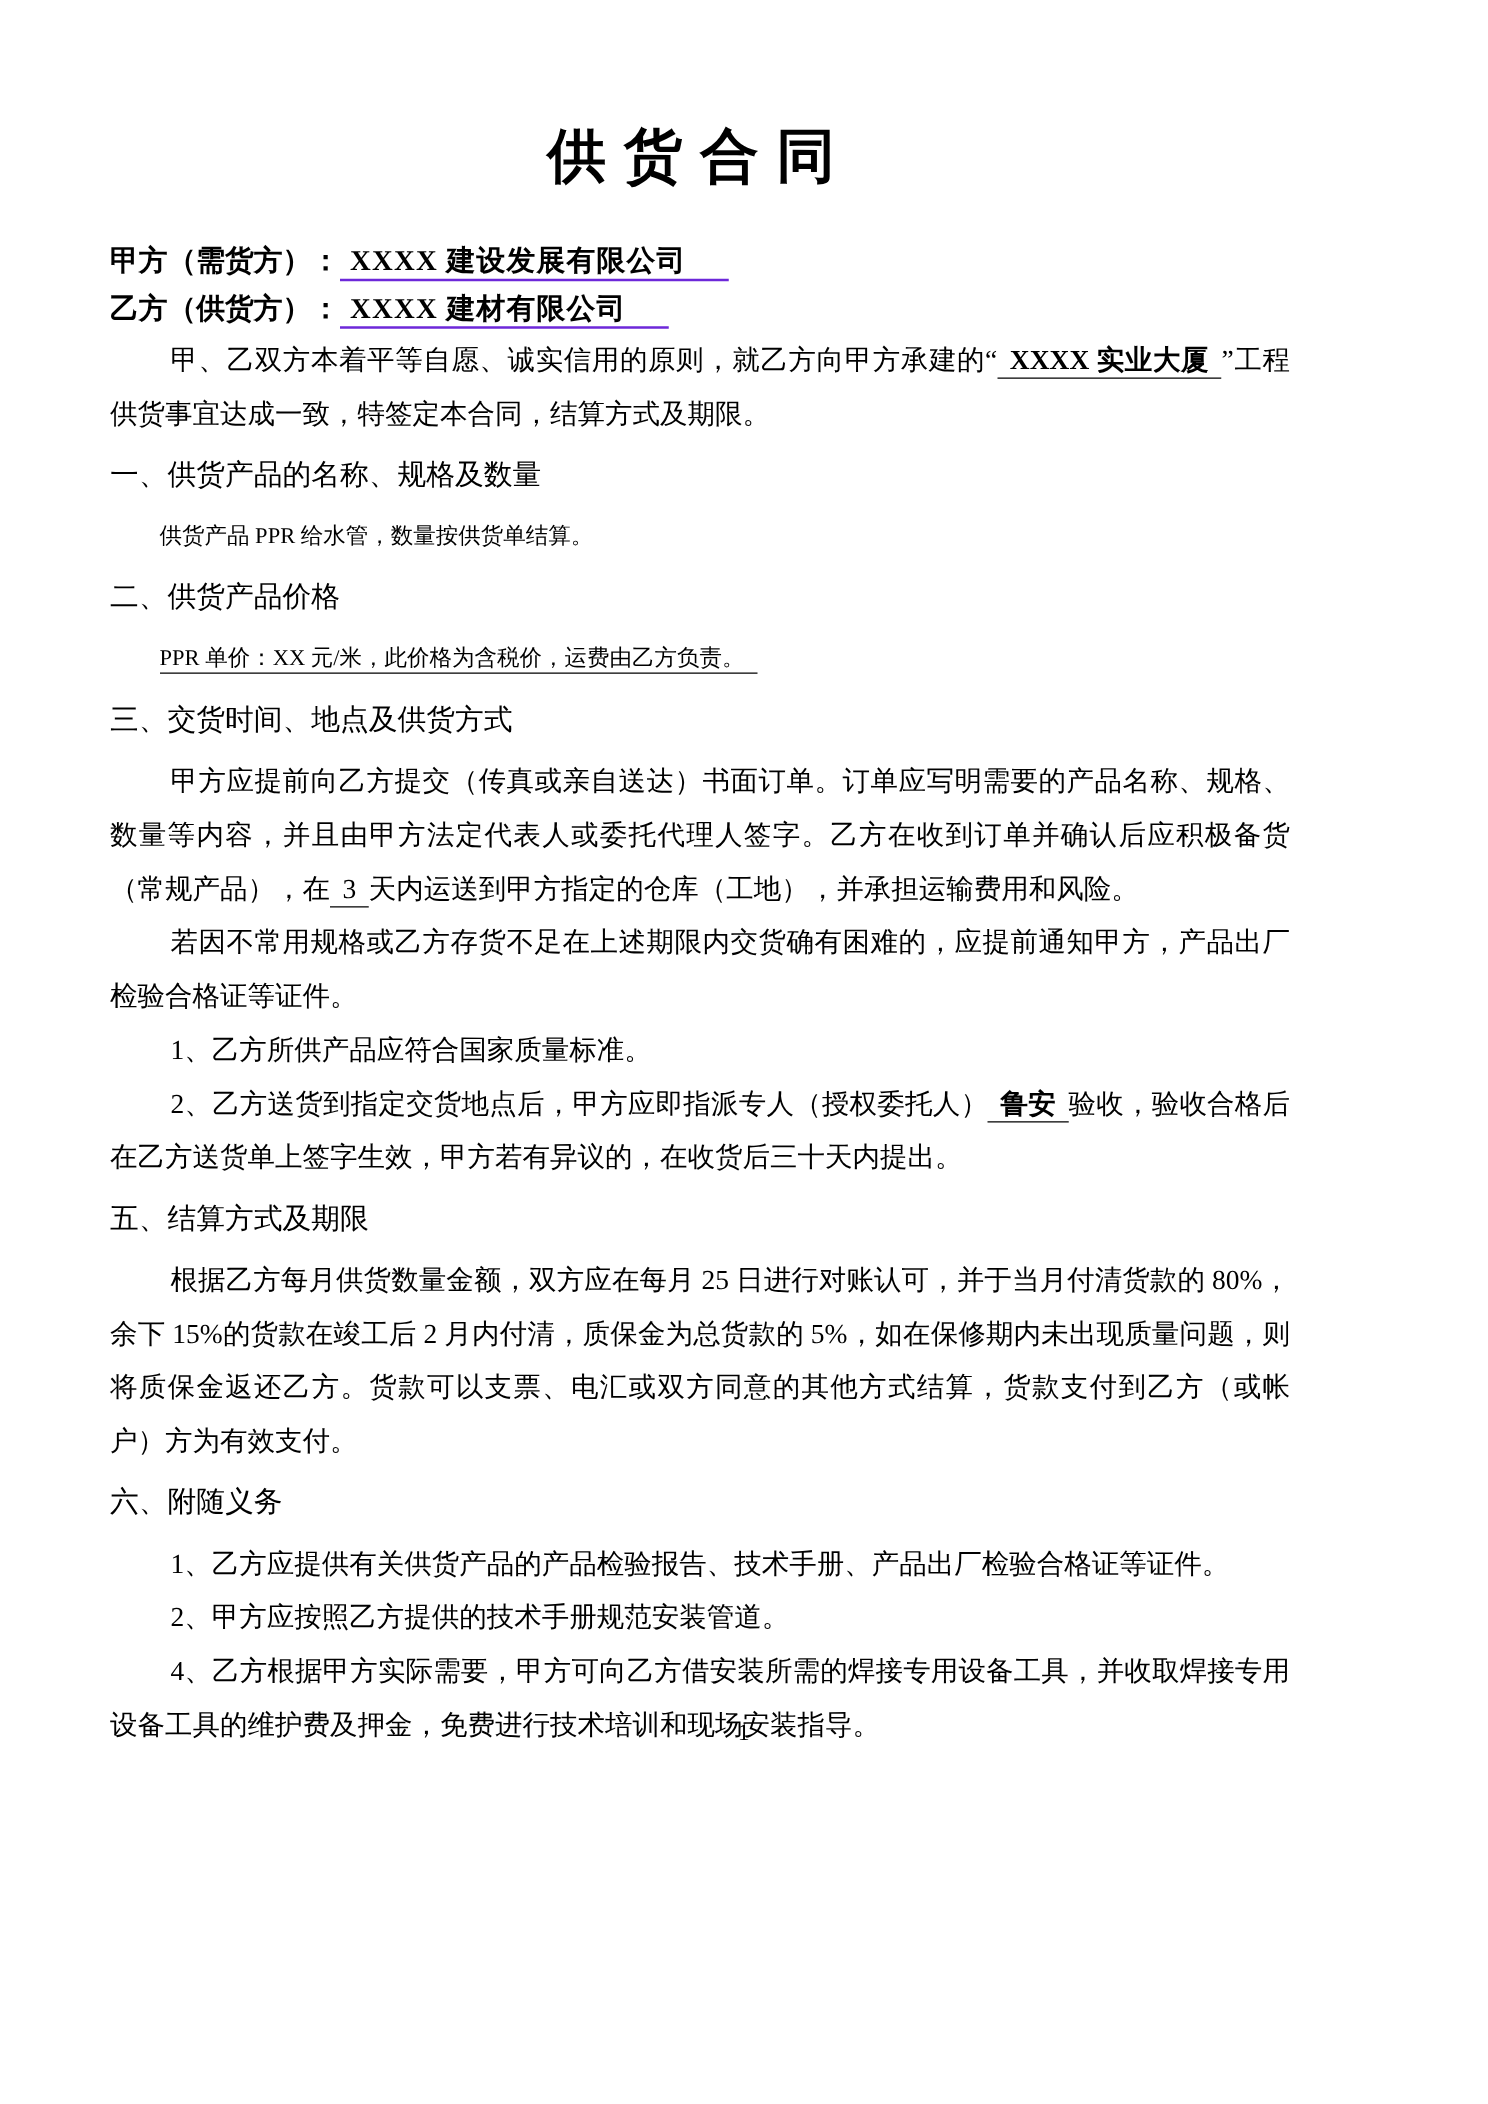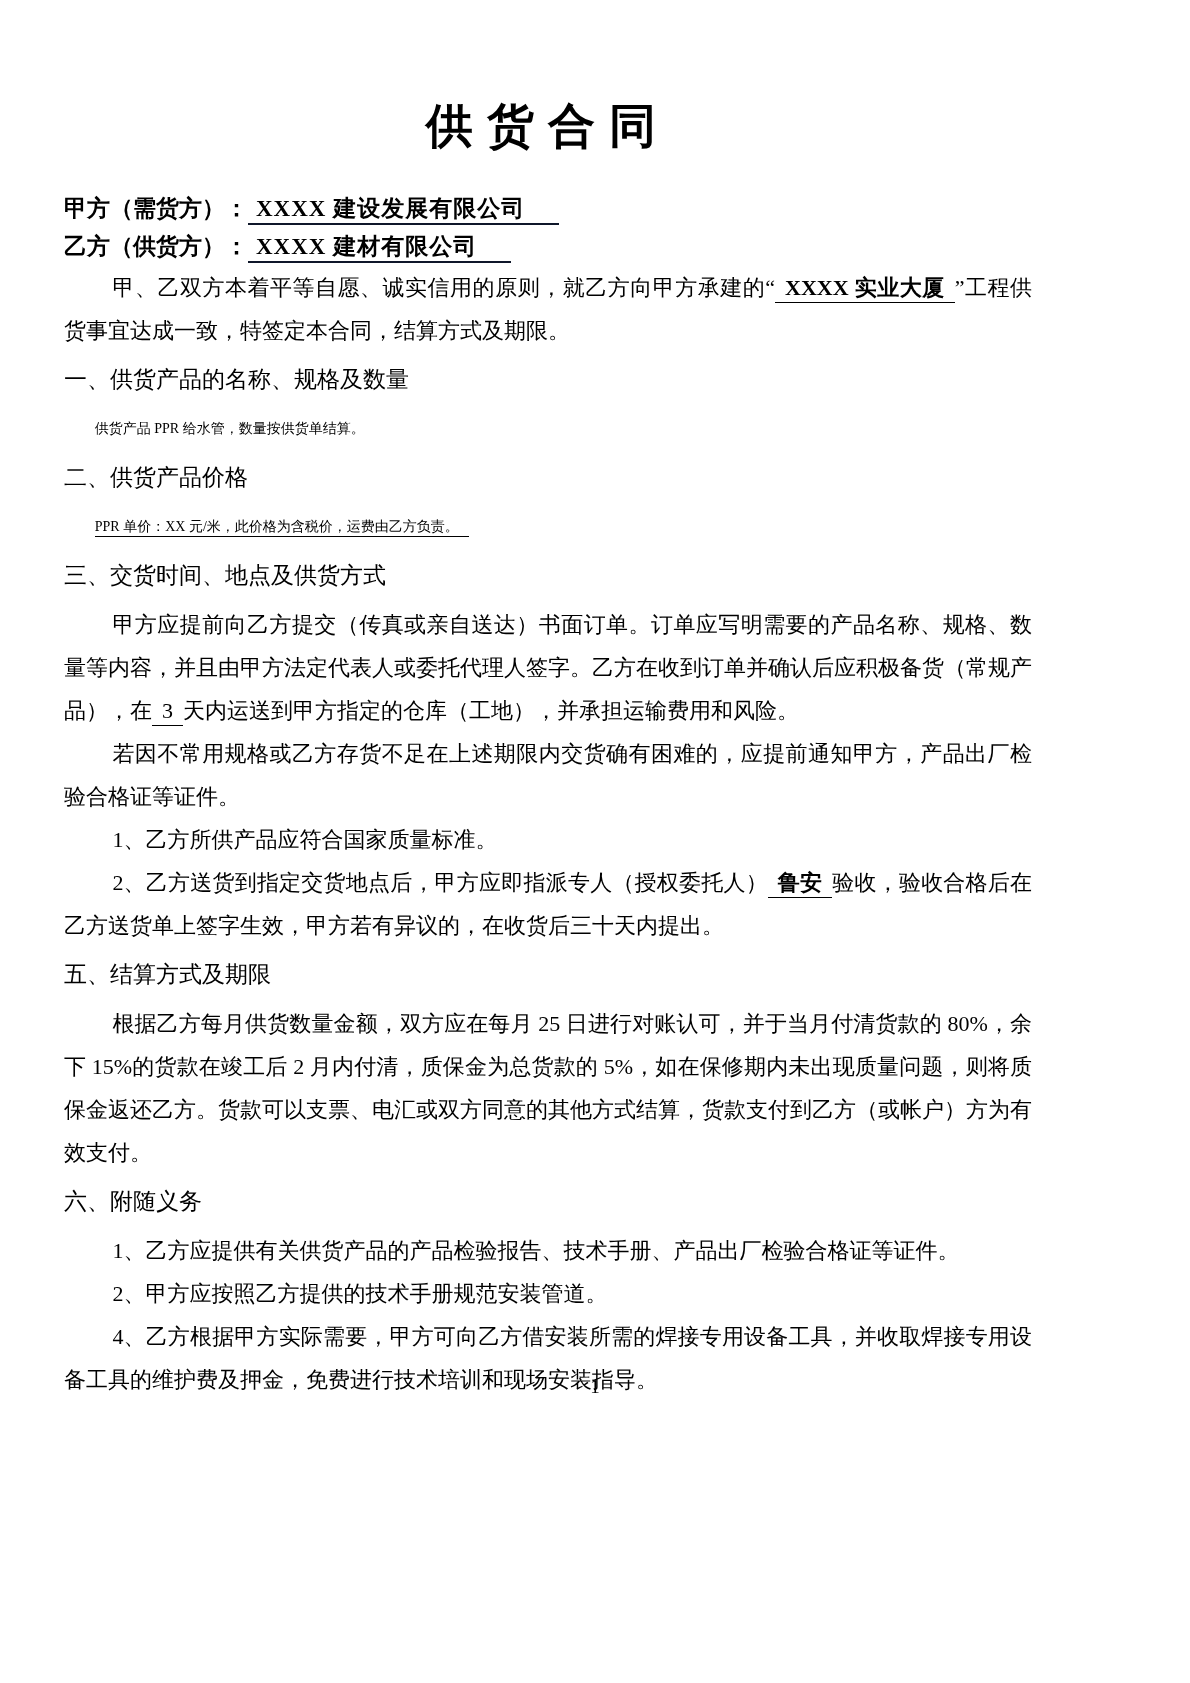--- a/index.html
+++ b/index.html
@@ -7,42 +7,42 @@
     padding: 0;
     background: #ffffff;
   }
   .page {
     position: relative;
     width: 1190px;
     height: 1464px;
     margin: 0 auto;
     background: #ffffff;
     box-sizing: border-box;
-    padding: 96px 158px 0 64px;
+    padding: 96px 158px 0 88px;
     font-family: "Liberation Serif", "DejaVu Serif", serif;
     color: #000000;
     overflow: hidden;
   }
   .doc-title {
     margin: 0 0 34px 0;
     text-align: center;
     font-size: 47px;
     font-weight: 900;
     letter-spacing: 0.30em;
     line-height: 60px;
     font-family: "Liberation Serif", "DejaVu Serif", serif;
   }
   .party-line {
     font-size: 23px;
     font-weight: bold;
     line-height: 38px;
     white-space: nowrap;
   }
   .party-value {
-    border-bottom: 2px solid #0f172a;
+    border-bottom: 2px solid #6d28d9;
     padding: 0 34px 2px 8px;
     letter-spacing: 1px;
   }
   .para {
     margin: 0;
     font-size: 22px;
     line-height: 43px;
     text-align: justify;
     text-indent: 2.2em;
   }
@@ -57,21 +57,21 @@
     border-bottom: 1px solid #000;
     padding-bottom: 2px;
   }
   .u-pad {
     padding-left: 10px;
     padding-right: 10px;
   }
   .bold { font-weight: bold; }
   .single-line {
     margin: 0;
-    font-size: 14px;
+    font-size: 18px;
     line-height: 43px;
     text-indent: 2.2em;
   }
   .page-number {
     position: absolute;
     left: 0;
     right: 0;
     bottom: 66px;
     text-align: center;
     font-size: 19px;

